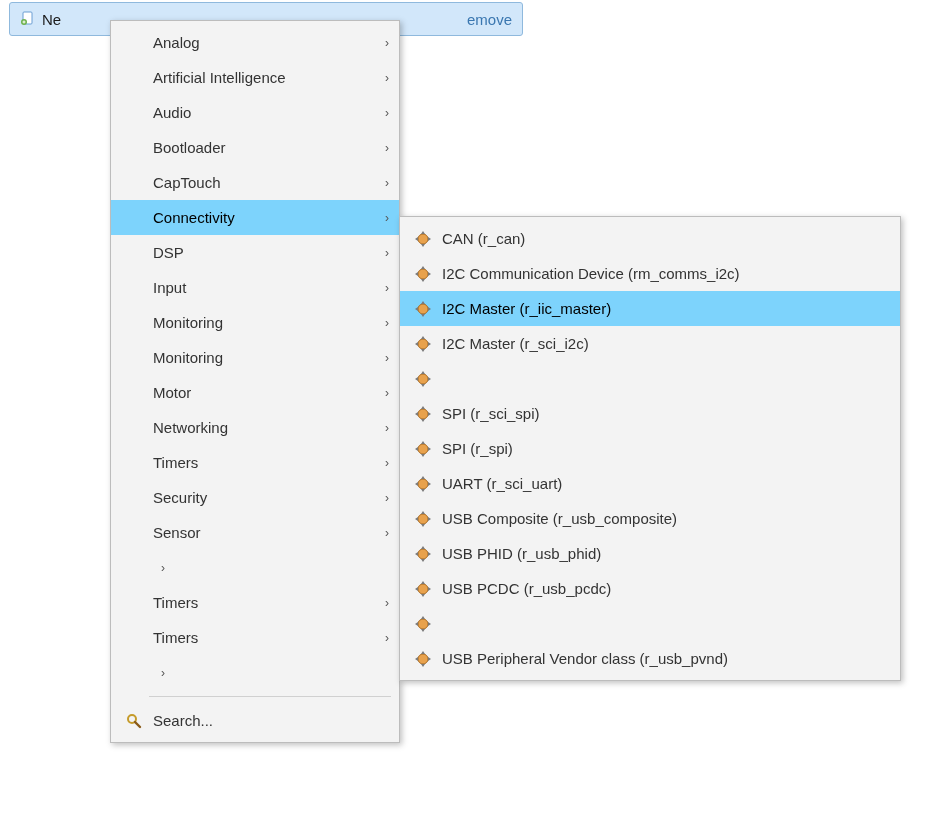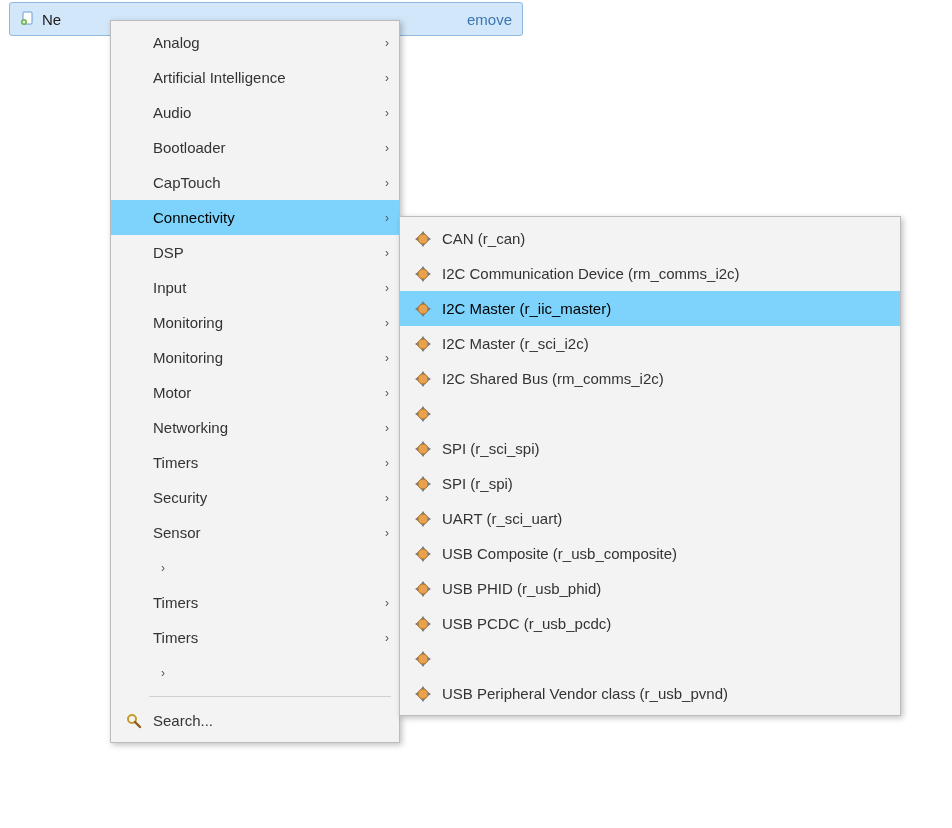--- a/index.html
+++ b/index.html
@@ -415,32 +415,20 @@
       <div class="menu-item">
         <span class="gutter mod-icon">
           <svg width="18" height="18" viewBox="0 0 18 18">
             <circle cx="9" cy="9" r="5" fill="#e8a24d" stroke="#a86a20"></circle>
             <path d="M9 1 L11 4 L7 4 Z" fill="#7a7a7a"></path>
             <path d="M9 17 L11 14 L7 14 Z" fill="#7a7a7a"></path>
             <path d="M1 9 L4 7 L4 11 Z" fill="#7a7a7a"></path>
             <path d="M17 9 L14 7 L14 11 Z" fill="#7a7a7a"></path>
           </svg>
         </span>
-        <span class="label">I2C Shared Bus (rm_comms_i2c)</span>
-      </div>
-      <div class="menu-item">
-        <span class="gutter mod-icon">
-          <svg width="18" height="18" viewBox="0 0 18 18">
-            <circle cx="9" cy="9" r="5" fill="#e8a24d" stroke="#a86a20"></circle>
-            <path d="M9 1 L11 4 L7 4 Z" fill="#7a7a7a"></path>
-            <path d="M9 17 L11 14 L7 14 Z" fill="#7a7a7a"></path>
-            <path d="M1 9 L4 7 L4 11 Z" fill="#7a7a7a"></path>
-            <path d="M17 9 L14 7 L14 11 Z" fill="#7a7a7a"></path>
-          </svg>
-        </span>
       </div>
       <div class="menu-item">
         <span class="gutter mod-icon">
           <svg width="18" height="18" viewBox="0 0 18 18">
             <circle cx="9" cy="9" r="5" fill="#e8a24d" stroke="#a86a20"></circle>
             <path d="M9 1 L11 4 L7 4 Z" fill="#7a7a7a"></path>
             <path d="M9 17 L11 14 L7 14 Z" fill="#7a7a7a"></path>
             <path d="M1 9 L4 7 L4 11 Z" fill="#7a7a7a"></path>
             <path d="M17 9 L14 7 L14 11 Z" fill="#7a7a7a"></path>
           </svg>

